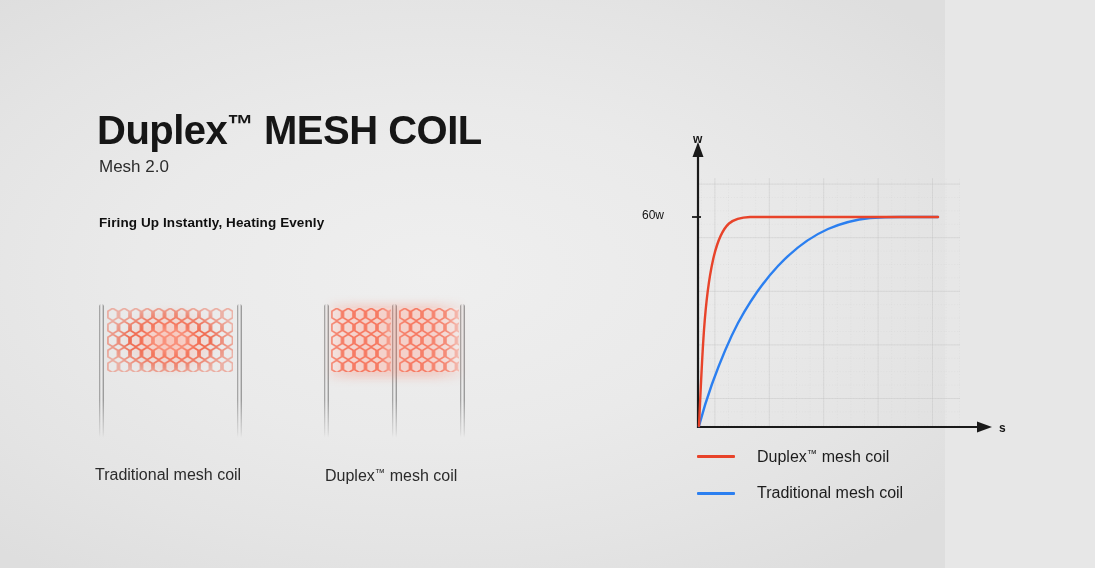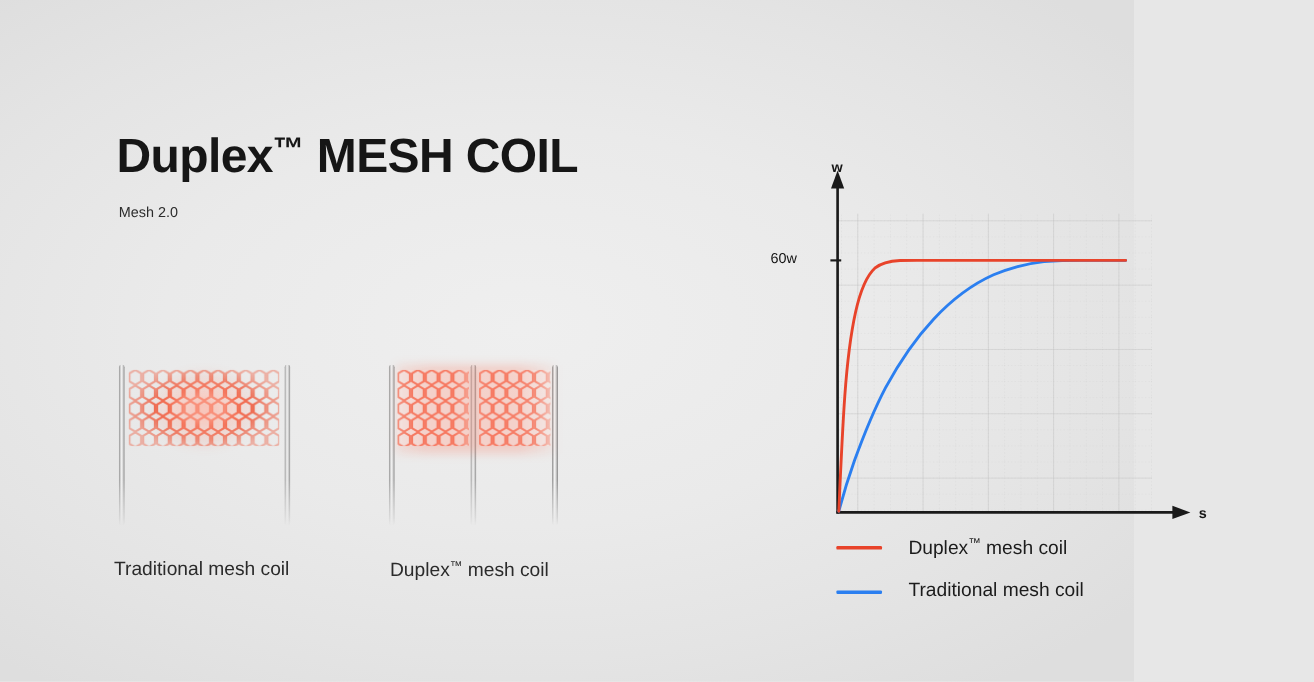--- a/index.html
+++ b/index.html
@@ -16,22 +16,22 @@
   }
 
   
   .title{
     position:absolute;left:97px;top:110px;
     font-size:40px;font-weight:bold;color:#161616;
     letter-spacing:-0.5px;white-space:nowrap;line-height:1;
   }
   .title .tm{font-size:26px;vertical-align:0.42em;font-weight:bold;letter-spacing:0;}
   .subtitle{
-    position:absolute;left:99px;top:170px;
-    font-size:12px;color:#2c2c2c;font-weight:400;white-space:nowrap;
+    position:absolute;left:99px;top:157px;
+    font-size:17px;color:#2c2c2c;font-weight:400;white-space:nowrap;
   }
   .tagline{
     position:absolute;left:99px;top:215px;
     font-size:13.5px;color:#0f0f0f;font-weight:bold;white-space:nowrap;
     letter-spacing:0.1px;
   }
 
   
   .coil{position:absolute;}
   .coil-caption{
@@ -69,20 +69,21 @@
 </head>
 <body>
 
 <div id="stage">
 
   <div class="title">
     <span>Duplex</span><span class="tm">™</span><span> MESH COIL</span>
   </div>
 
   <div class="subtitle">Mesh 2.0</div>
+  <div class="tagline">Firing Up Instantly, Heating Evenly</div>
 
   <div class="coil" style="left:95px;top:300px;width:165px;height:140px;">
 
     <div class="leg fade" style="left:4px;top:4px;height:134px;"></div>
     <div class="leg fade" style="left:142px;top:4px;height:134px;"></div>
 
     <div class="mesh" style="left:12px;top:8px;width:126px;height:64px;">
       <svg width="126" height="64" viewBox="0 0 126 64">
         <defs>
           <pattern id="hexA" width="11.5" height="13" patternUnits="userSpaceOnUse">

